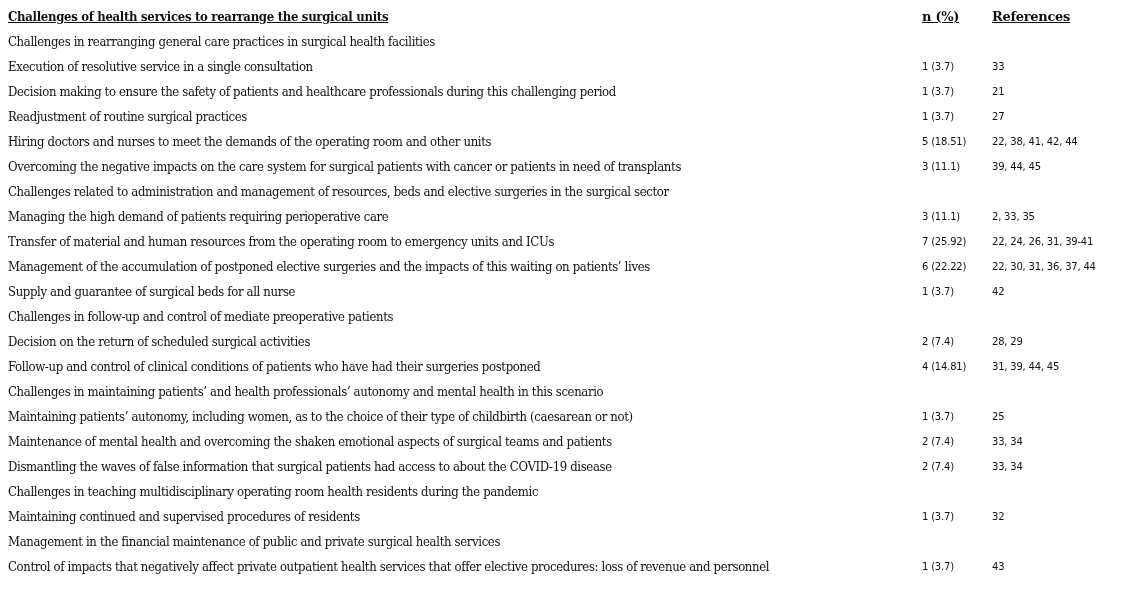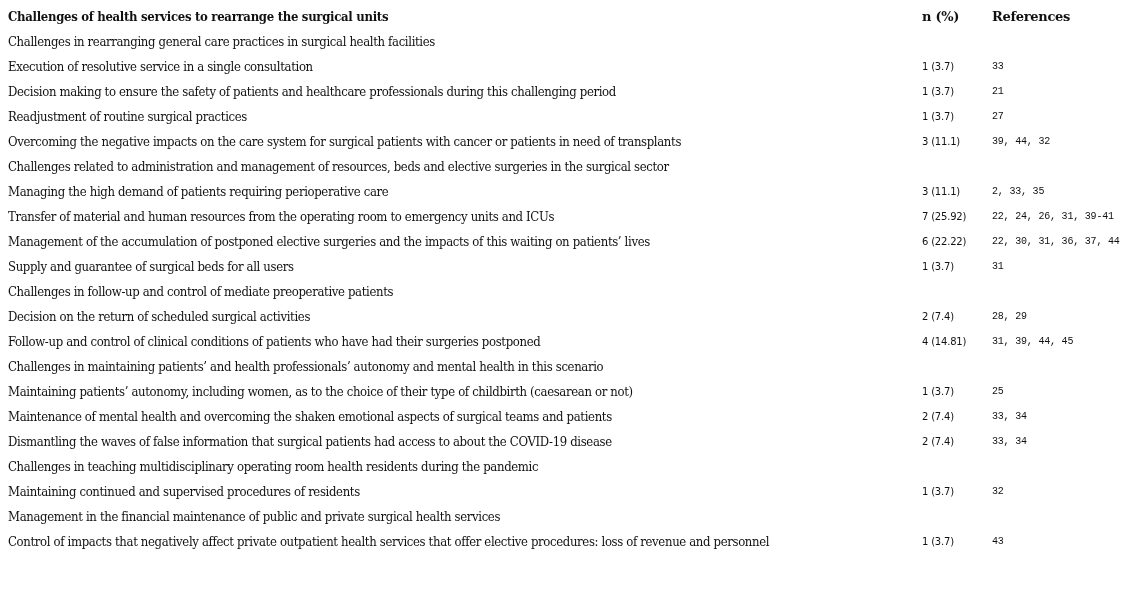--- a/index.html
+++ b/index.html
@@ -39,27 +39,28 @@
       font-family: "DejaVu Serif", "Liberation Serif", serif;
       font-size: 13px;
       letter-spacing: -0.35px;
       font-stretch: condensed;
     }
     th.cell-desc, th.cell-n, th.cell-ref {
       font-family: "DejaVu Serif", "Liberation Serif", serif;
       font-weight: bold;
       font-size: 13px;
       letter-spacing: -0.3px;
+      text-decoration: underline;
     }
     .cell-n, .cell-ref {
       font-family: "DejaVu Sans", "Liberation Sans", sans-serif;
       font-size: 10px;
       letter-spacing: -0.2px;
     }
-    .cell-ref { padding-left: 0; font-family: Liberation Mono, monospace; }
+    .cell-ref { padding-left: 0; }
     tr.category-row .cell-desc { }
   </style>
 </head>
 <body>
 
 <table class="challenges">
   <colgroup>
     <col class="c-desc">
     <col class="c-n">
     <col class="c-ref">
@@ -86,23 +87,28 @@
         <td class="cell-desc">Decision making to ensure the safety of patients and healthcare professionals during this challenging period</td>
         <td class="cell-n">1 (3.7)</td>
         <td class="cell-ref">21</td>
       </tr>
       <tr class="item-row">
         <td class="cell-desc">Readjustment of routine surgical practices</td>
         <td class="cell-n">1 (3.7)</td>
         <td class="cell-ref">27</td>
       </tr>
       <tr class="item-row">
+        <td class="cell-desc">Hiring doctors and nurses to meet the demands of the operating room and other units</td>
+        <td class="cell-n">5 (18.51)</td>
+        <td class="cell-ref">22, 38, 41, 42, 44</td>
+      </tr>
+      <tr class="item-row">
         <td class="cell-desc">Overcoming the negative impacts on the care system for surgical patients with cancer or patients in need of transplants</td>
         <td class="cell-n">3 (11.1)</td>
-        <td class="cell-ref">39, 44, 32</td>
+        <td class="cell-ref">39, 44, 45</td>
       </tr>
       <tr class="category-row">
         <td class="cell-desc">Challenges related to administration and management of resources, beds and elective surgeries in the surgical sector</td>
         <td class="cell-n"></td>
         <td class="cell-ref"></td>
       </tr>
       <tr class="item-row">
         <td class="cell-desc">Managing the high demand of patients requiring perioperative care</td>
         <td class="cell-n">3 (11.1)</td>
         <td class="cell-ref">2, 33, 35</td>
@@ -111,23 +117,23 @@
         <td class="cell-desc">Transfer of material and human resources from the operating room to emergency units and ICUs</td>
         <td class="cell-n">7 (25.92)</td>
         <td class="cell-ref">22, 24, 26, 31, 39-41</td>
       </tr>
       <tr class="item-row">
         <td class="cell-desc">Management of the accumulation of postponed elective surgeries and the impacts of this waiting on patients’ lives</td>
         <td class="cell-n">6 (22.22)</td>
         <td class="cell-ref">22, 30, 31, 36, 37, 44</td>
       </tr>
       <tr class="item-row">
-        <td class="cell-desc">Supply and guarantee of surgical beds for all users</td>
+        <td class="cell-desc">Supply and guarantee of surgical beds for all nurse</td>
         <td class="cell-n">1 (3.7)</td>
-        <td class="cell-ref">31</td>
+        <td class="cell-ref">42</td>
       </tr>
       <tr class="category-row">
         <td class="cell-desc">Challenges in follow-up and control of mediate preoperative patients</td>
         <td class="cell-n"></td>
         <td class="cell-ref"></td>
       </tr>
       <tr class="item-row">
         <td class="cell-desc">Decision on the return of scheduled surgical activities</td>
         <td class="cell-n">2 (7.4)</td>
         <td class="cell-ref">28, 29</td>

